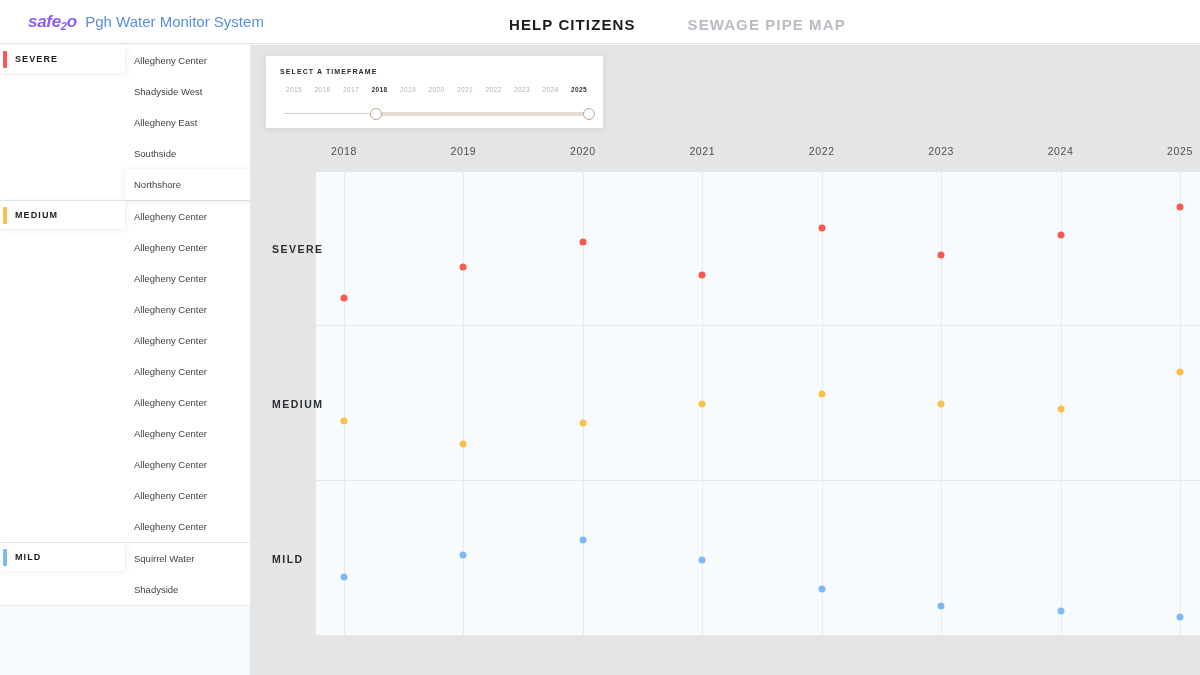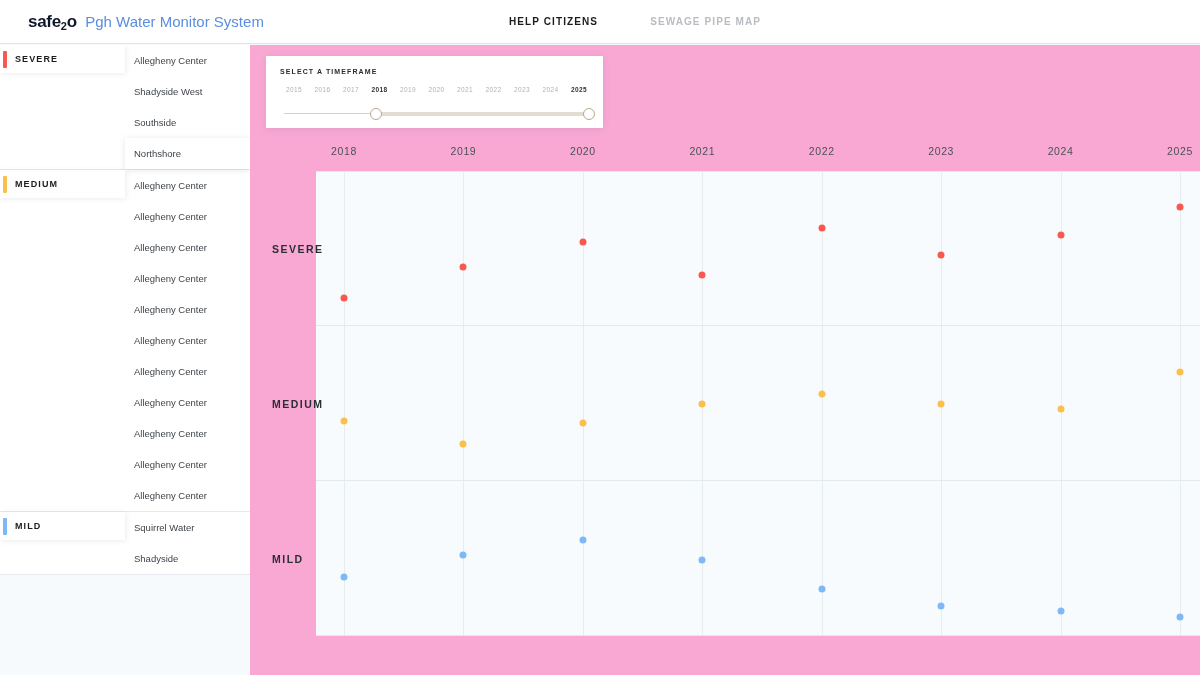--- a/index.html
+++ b/index.html
@@ -34,22 +34,23 @@
   .brand {
     position: absolute;
     left: 28px;
     top: 11px;
     white-space: nowrap;
     line-height: 21px;
   }
   .brand-mark {
     font-size: 17px;
     font-weight: bold;
-    color: #0f172a;
+    color: #8b5cf6;
     letter-spacing: -0.3px;
+    font-style: italic;
   }
   .brand-mark sub {
     font-size: 11px;
     vertical-align: baseline;
     position: relative;
     top: 3px;
   }
   .brand-title {
     font-size: 15px;
     color: #5a8ee0;
@@ -58,21 +59,21 @@
   }
   .nav {
     position: absolute;
     left: 509px;
     top: 16px;
     display: flex;
     align-items: center;
     gap: 52px;
   }
   .nav-link {
-    font-size: 10px;
+    font-size: 15px;
     letter-spacing: 1.1px;
     font-weight: bold;
     white-space: nowrap;
     cursor: pointer;
   }
   .nav-link.active { color: #1c1c1c; }
   .nav-link.muted  { color: #b9bcc2; }
 
   
   .sidebar {
@@ -137,21 +138,21 @@
     z-index: 2;
   }
 
   
   .main {
     position: absolute;
     left: 250px;
     top: 45px;
     width: 950px;
     height: 630px;
-    background: #f9a8d4;
+    background: #e5e5e5;
   }
 
   
   .tf-card {
     position: absolute;
     left: 16px;
     top: 11px;
     width: 337px;
     height: 72px;
     background: #ffffff;
@@ -301,20 +302,23 @@
         <div class="sev-head">
           <div class="sev-bar" style="background: rgb(249, 87, 79);"></div>
           <div class="sev-label">SEVERE</div>
         </div>
         <div class="sev-items">
           <div class="sev-item">
             <span>Allegheny Center</span>
           </div>
           <div class="sev-item">
             <span>Shadyside West</span>
+          </div>
+          <div class="sev-item">
+            <span>Allegheny East</span>
           </div>
           <div class="sev-item">
             <span>Southside</span>
           </div>
           <div class="sev-item selected">
             <span>Northshore</span>
           </div>
         </div>
       </div>
       <div class="sev-group">

